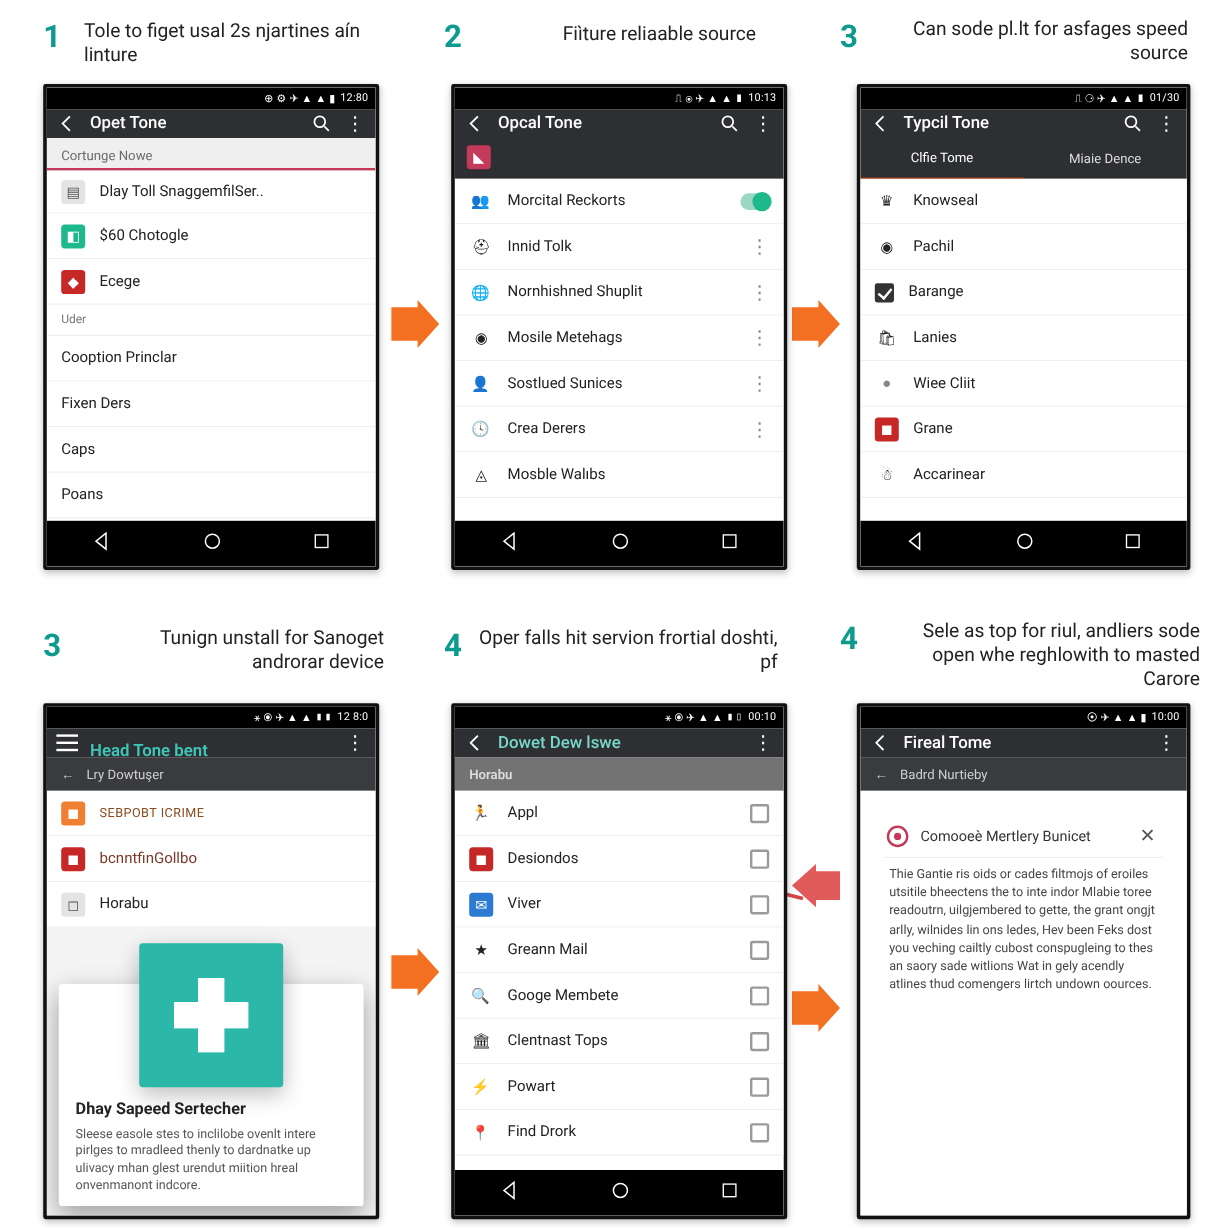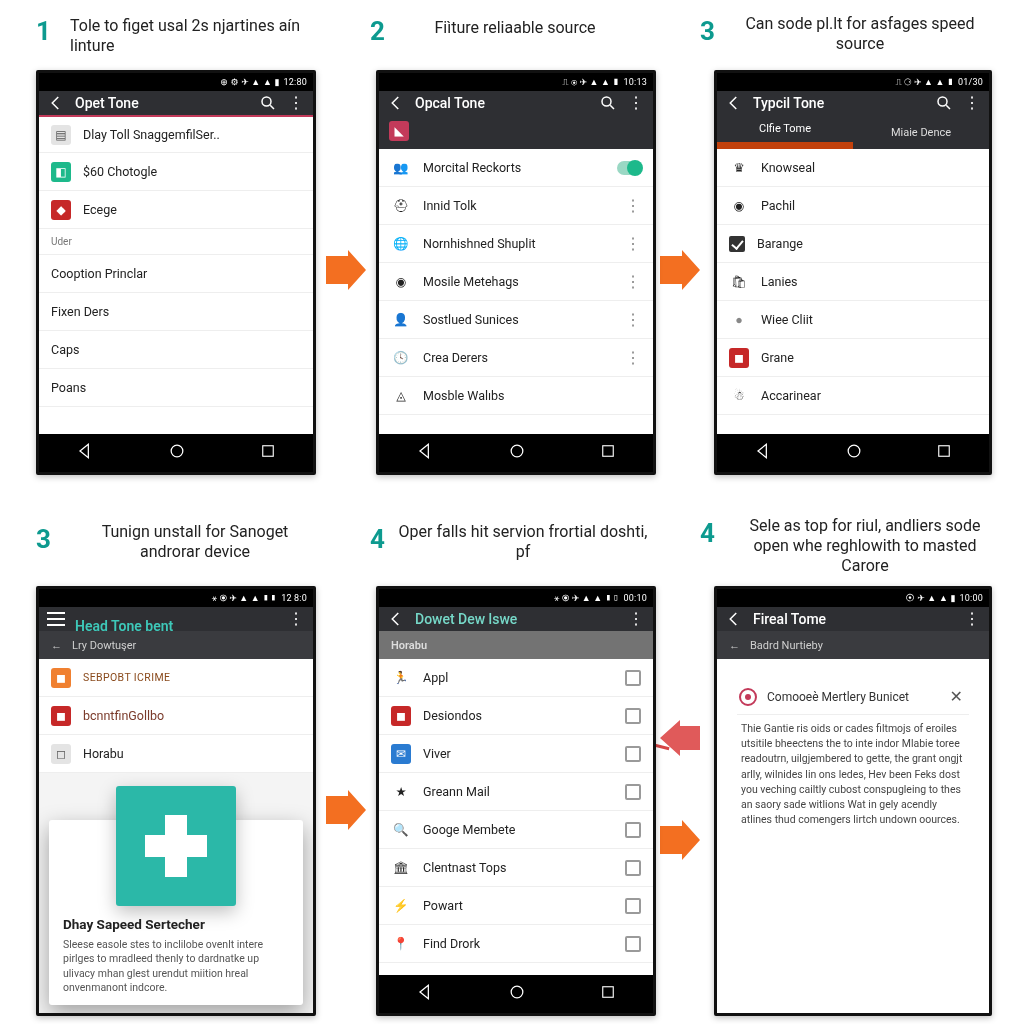--- a/index.html
+++ b/index.html
@@ -10,21 +10,21 @@
     position: relative;
   }
   .step-num {
     position: absolute;
     font-weight: 700; font-size: 26px;
     color: #0d9a8f;
   }
   .step-caption {
     position: absolute;
     font-size: 16px; color: #222;
-    text-align: center; line-height: 1.25;
+    text-align: right; line-height: 1.25;
   }
   .phone {
     border: 3px solid #111;
     border-radius: 2px;
     background: #fff;
     display: flex; flex-direction: column;
     overflow: hidden;
     box-shadow: 0 2px 6px rgba(0,0,0,.25);
   }
   .statusbar {
@@ -52,21 +52,21 @@
   .subbar .line1 { color: #f08030; font-size: 10px; }
   .subbar .line2 { color: #bfbfbf; font-size: 9px; }
   .tabs2 {
     display: flex; background: #2e2f33; color: #ddd;
     height: 34px;
   }
   .tabs2 > div {
     flex: 1; font-size: 11px;
     display:flex; align-items:center; justify-content:center;
   }
-  .tabs2 > div.active { border-bottom: 7px solid #c2410c; color:#fff; }
+  .tabs2 > div.active { border-bottom: 1px solid #c2410c; color:#fff; }
   .content { flex:1; background:#fff; overflow:hidden; font-size:12.5px; color:#222; }
   .content.grey { background:#f4f4f4; }
   .section-label { padding: 8px 12px 4px; color:#6a6a6a; font-size: 11px; }
   .row {
     display:flex; align-items:center;
     height: 38px; padding: 0 12px; gap: 12px;
     border-bottom: 1px solid #eee;
     background:#fff;
   }
   .row .rlabel { flex:1; }
@@ -199,20 +199,21 @@
       </span>
     <span class="title">Opet Tone</span>
     <span class="ic">
         <svg viewBox="0 0 24 24">
           <circle cx="10" cy="10" r="6" stroke-width="2"></circle>
           <path d="M15 15l5 5" stroke-width="2"></path>
         </svg>
       </span>
     <span class="ic vdots">⋮</span>
   </div>
+  <div class="section-label" style="background:#efefef">Cortunge Nowe</div>
   <div class="content">
     <div class="row" style="border-top:2px solid #c33a5a">
         <span class="ricon ibox grey">▤</span>
         <span class="rlabel">Dlay Toll SnaggemfilSer..</span>
       </div>
     <div class="row">
         <span class="ricon ibox teal">◧</span>
         <span class="rlabel">$60 Chotogle</span>
       </div>
     <div class="row">

